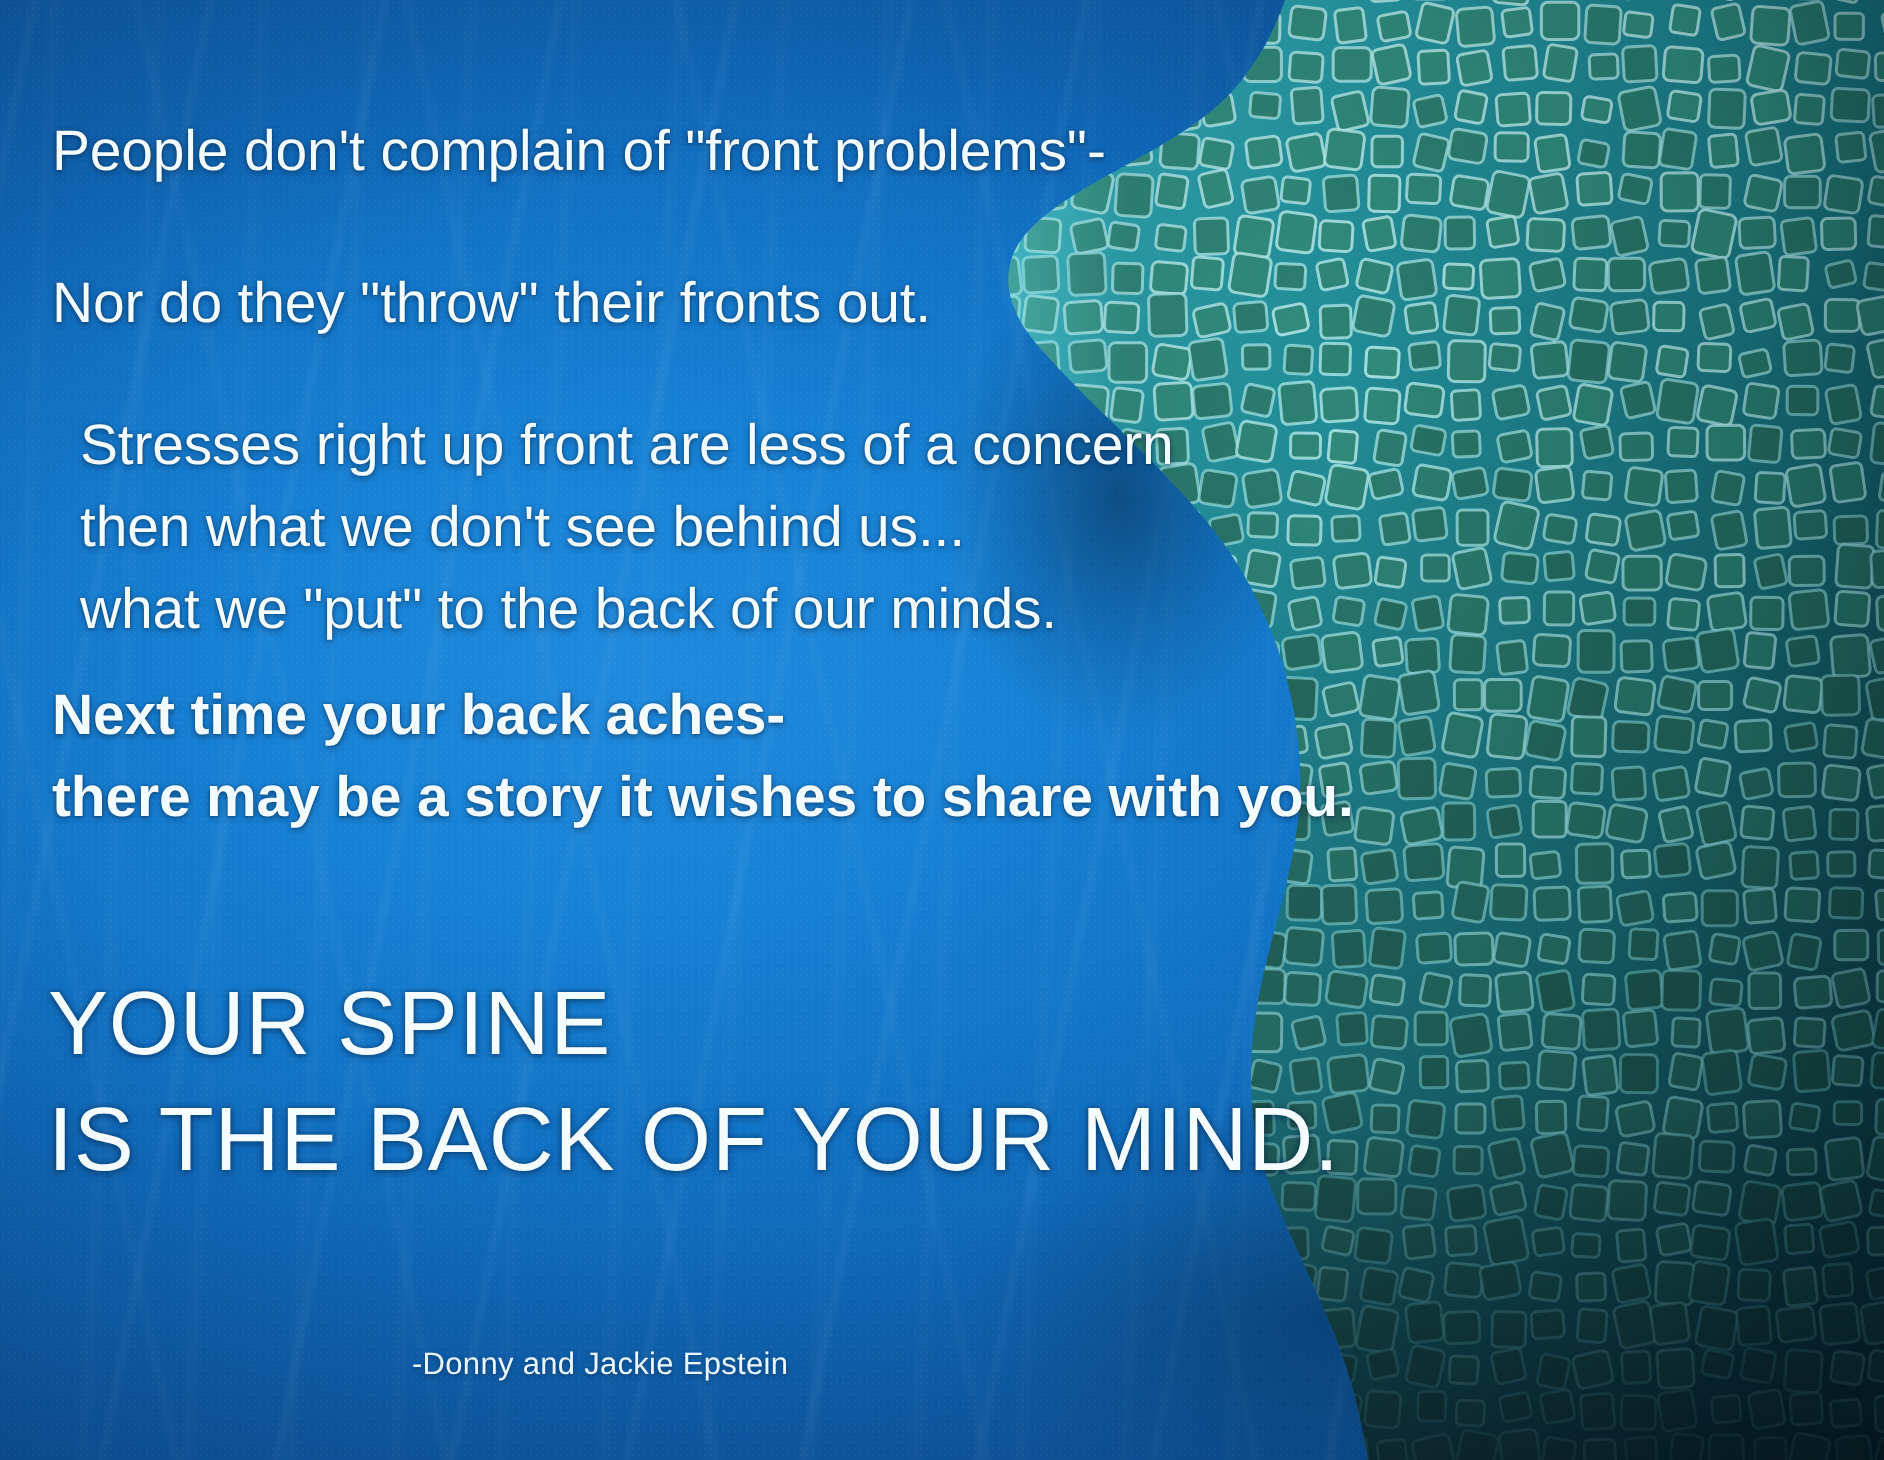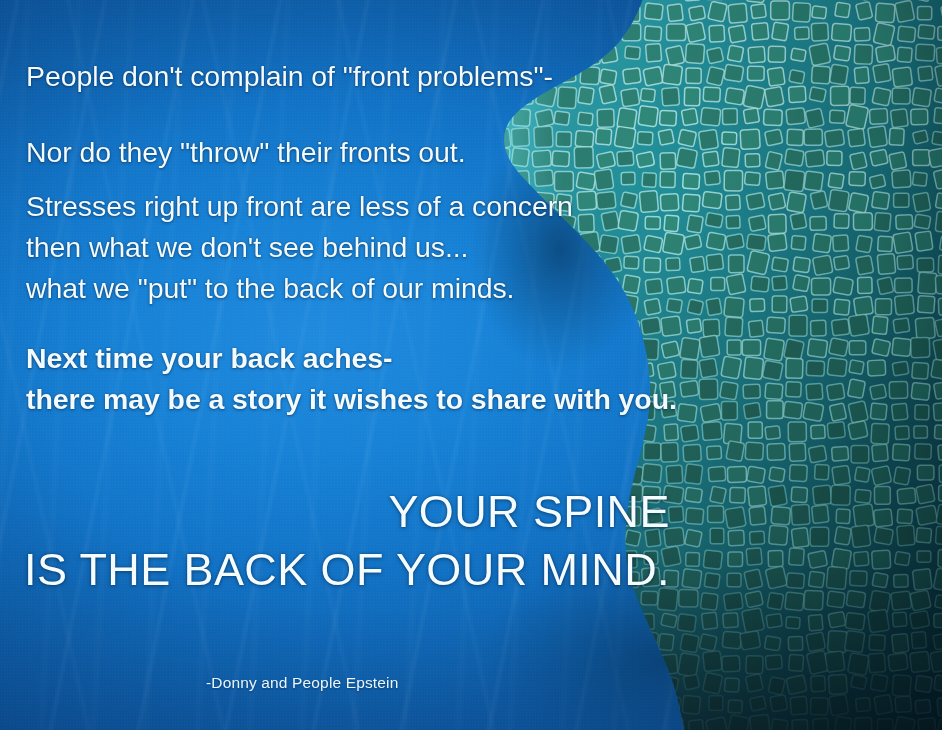--- a/index.html
+++ b/index.html
@@ -99,35 +99,34 @@
     color: #f2fbff;
     font-size: 28.5px;
     line-height: 41px;
     letter-spacing: -0.1px;
     white-space: pre-line;
     text-shadow: 0 1px 3px rgba(3,32,66,0.55), 0 0 1px rgba(3,32,66,0.6);
     font-stretch: condensed;
   }
   .para.p1 { top: 56px; }
   .para.p2 { top: 132px; }
-  .para.p3 { top: 186px; }
+  .para.p3 { top: 203px; margin-left: 14px; }
   .para.p4 { top: 338px; font-weight: bold; }
 
   .headline {
     position: absolute;
     left: 24px;
     top: 483px;
     color: #f5fcff;
     font-size: 45px;
     line-height: 58px;
     letter-spacing: 0.4px;
     white-space: pre-line;
     text-shadow: 0 1px 4px rgba(3,32,66,0.5), 0 0 2px rgba(3,32,66,0.45);
     font-stretch: condensed;
-    text-align: right;
   }
 
   .credit {
     position: absolute;
     left: 206px;
     top: 674px;
     color: #eaf6ff;
     font-size: 15.5px;
     letter-spacing: 0.15px;
     text-shadow: 0 1px 2px rgba(3,32,66,0.5);
@@ -1095,16 +1094,16 @@
     <div class="para p2">Nor do they "throw" their fronts out.</div>
     <div class="para p3">Stresses right up front are less of a concern
 then what we don't see behind us...
 what we "put" to the back of our minds.</div>
     <div class="para p4">Next time your back aches-
 there may be a story it wishes to share with you.</div>
 
     <div class="headline">YOUR SPINE
 IS THE BACK OF YOUR MIND.</div>
 
-    <div class="credit">-Donny and People Epstein</div>
+    <div class="credit">-Donny and Jackie Epstein</div>
   </div>
 
 </div>
 
 </body></html>

